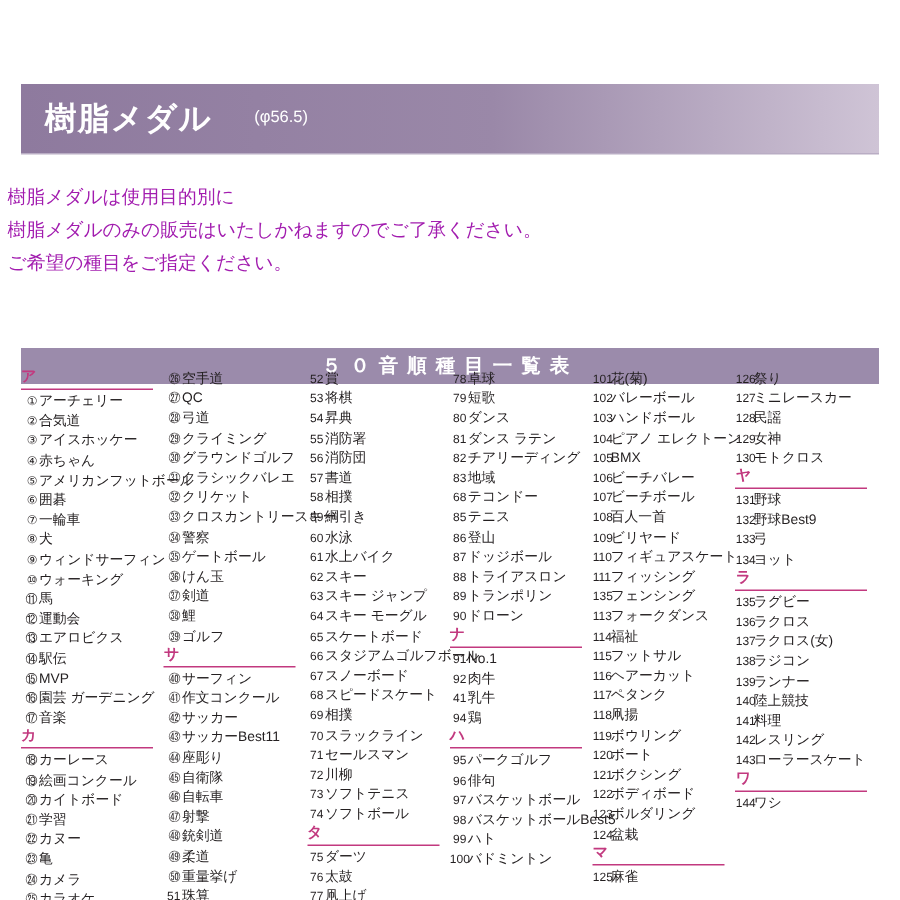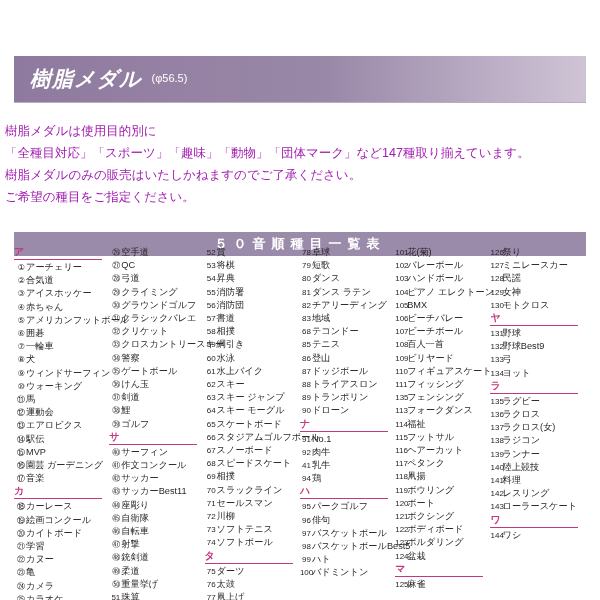--- a/index.html
+++ b/index.html
@@ -14,24 +14,23 @@
 
   
   .header{
     position:absolute;left:14px;top:56px;width:572px;height:46px;
     background:linear-gradient(to right,#8e7a9e 0%,#9a88a8 55%,#cfc4d6 100%);
     display:flex;align-items:center;
   }
   .header-title{
     color:#ffffff;font-size:21px;font-weight:bold;letter-spacing:1px;
     margin-left:16px;
-    font-style:italic;
   }
   .header-sub{
-    color:#ffffff;font-size:11px;margin-left:10px;padding-bottom:2px;
+    color:#ffffff;font-size:11px;margin-left:28px;padding-bottom:2px;
   }
   .header-rule{
     position:absolute;left:14px;top:102px;width:572px;height:1px;background:#b9adc4;
   }
 
   
   .intro{
     position:absolute;left:5px;top:120px;width:572px;
     font-size:12.5px;line-height:22px;color:#a21caf;
   }
@@ -78,21 +77,20 @@
 <div class="page">
 
   <div class="header">
     <span class="header-title">樹脂メダル</span>
     <span class="header-sub">(φ56.5)</span>
   </div>
   <div class="header-rule"></div>
 
   <div class="intro">
     <div>樹脂メダルは使用目的別に</div>
-    <div>「全種目対応」「スポーツ」「趣味」「動物」「団体マーク」など147種取り揃えています。</div>
     <div>樹脂メダルのみの販売はいたしかねますのでご了承ください。</div>
     <div>ご希望の種目をご指定ください。</div>
   </div>
 
   <div class="banner">５０音順種目一覧表</div>
 
   <div class="lists" id="lists">
       <div class="col">
         <div class="group">
           <div class="ghead">ア<span class="bar"></span></div>

